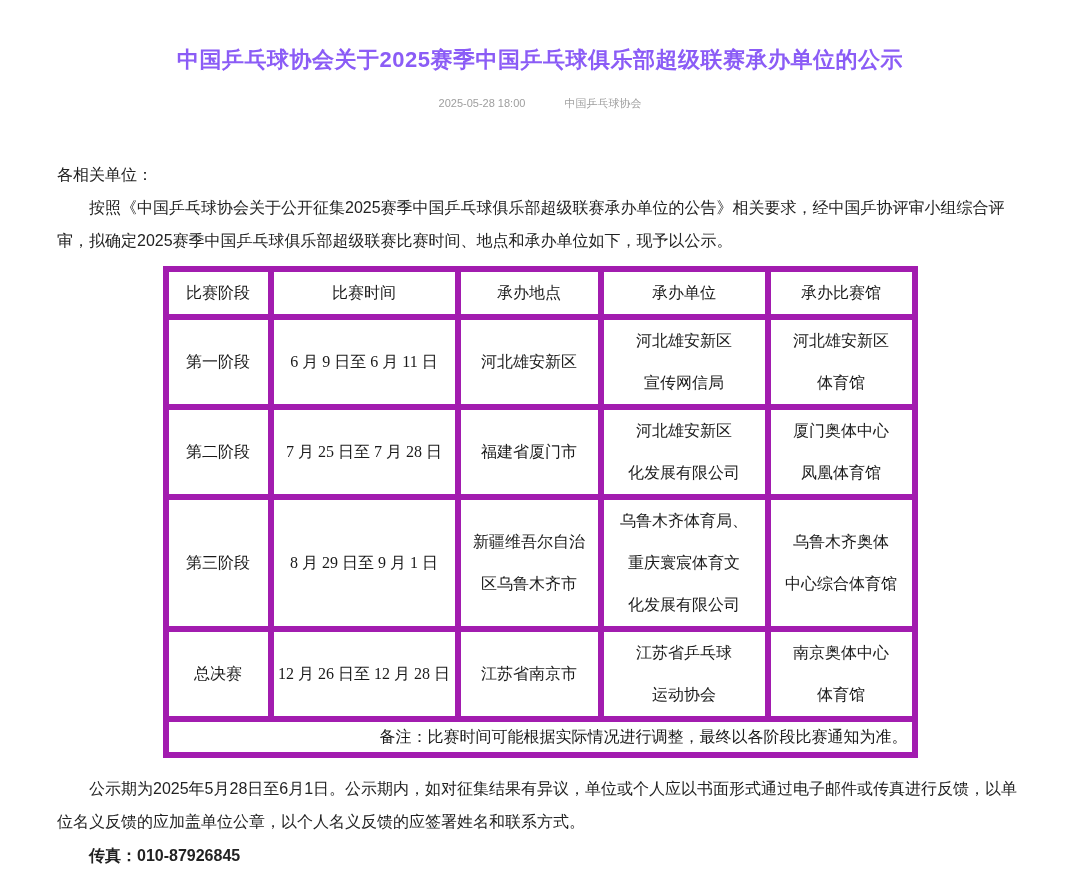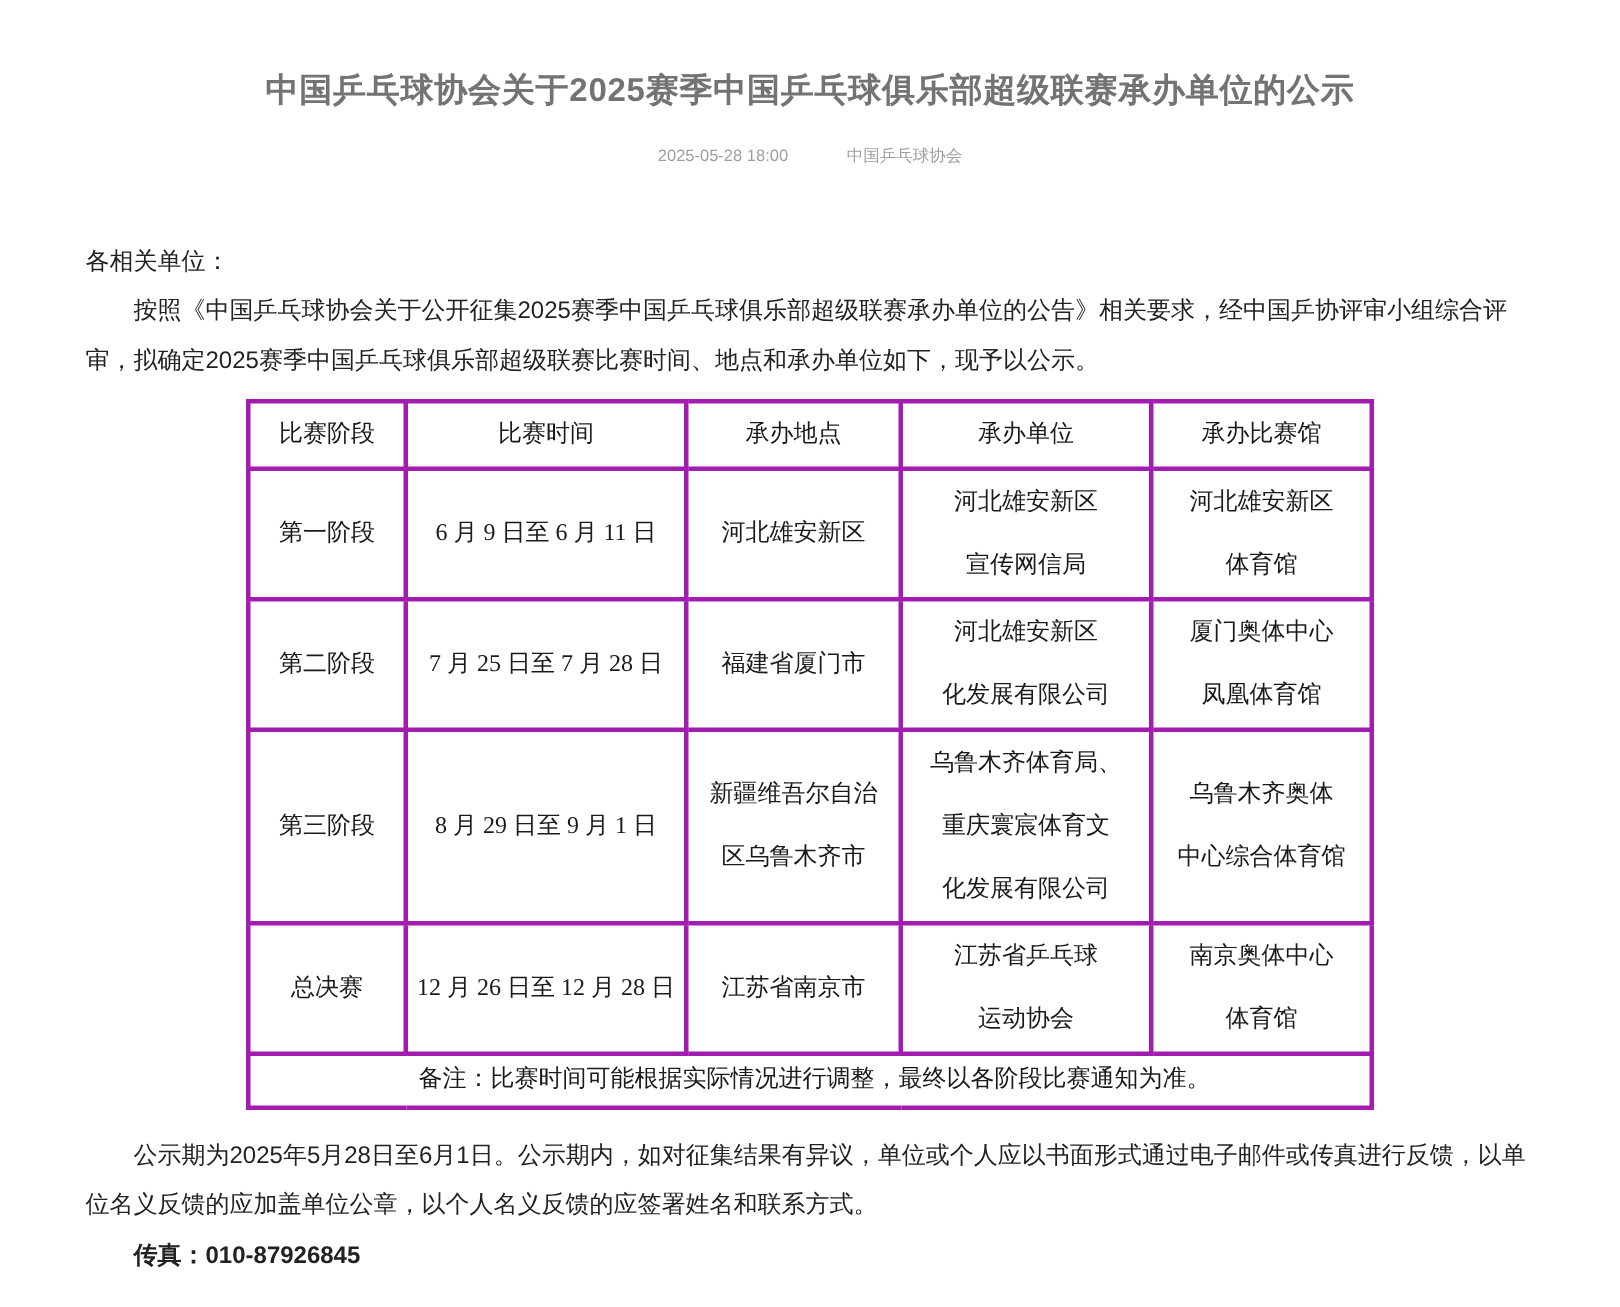--- a/index.html
+++ b/index.html
@@ -10,21 +10,21 @@
     font-family: "Liberation Sans", sans-serif;
     color: #222;
     overflow: hidden;
     box-sizing: border-box;
   }
   .article-title {
     padding-top: 30px;
     text-align: center;
     font-size: 22px;
     font-weight: bold;
-    color: #737373;
+    color: #8b5cf6;
     letter-spacing: 0.5px;
   }
   .meta-line {
     margin-top: 21px;
     text-align: center;
     font-size: 11px;
     color: #9e9e9e;
   }
   .meta-line .meta-source { margin-left: 36px; }
   .content {
@@ -38,21 +38,21 @@
   .league-table {
     border-collapse: collapse;
     margin: 9px auto 0 auto;
     table-layout: fixed;
     width: 749px;
     font-family: "Liberation Serif", serif;
     font-size: 16px;
     color: #1a1a1a;
   }
   .league-table td, .league-table th {
-    border: 3px solid #a21caf;
+    border: 6px solid #a21caf;
     text-align: center;
     vertical-align: middle;
     font-weight: normal;
     white-space: pre-line;
     line-height: 42px;
     padding: 0 4px;
     box-sizing: border-box;
     overflow: hidden;
   }
   .col-stage    { width: 105px; }
@@ -60,21 +60,21 @@
   .col-location { width: 143px; }
   .col-org      { width: 167px; }
   .col-venue    { width: 147px; }
   .row-header  td { height: 40px; }
   .row-stage-1 td { height: 85px; }
   .row-stage-2 td { height: 85px; }
   .row-stage-3 td { height: 125px; }
   .row-final   td { height: 86px; }
   .row-note td {
     height: 36px;
-    text-align: center;
+    text-align: right;
     padding-left: 10px;
     line-height: 26px;
   }
   .after-table { margin-top: 14px; }
   .contact-line {
     padding-left: 2em;
     font-weight: bold;
     line-height: 35px;
   }
 </style>

